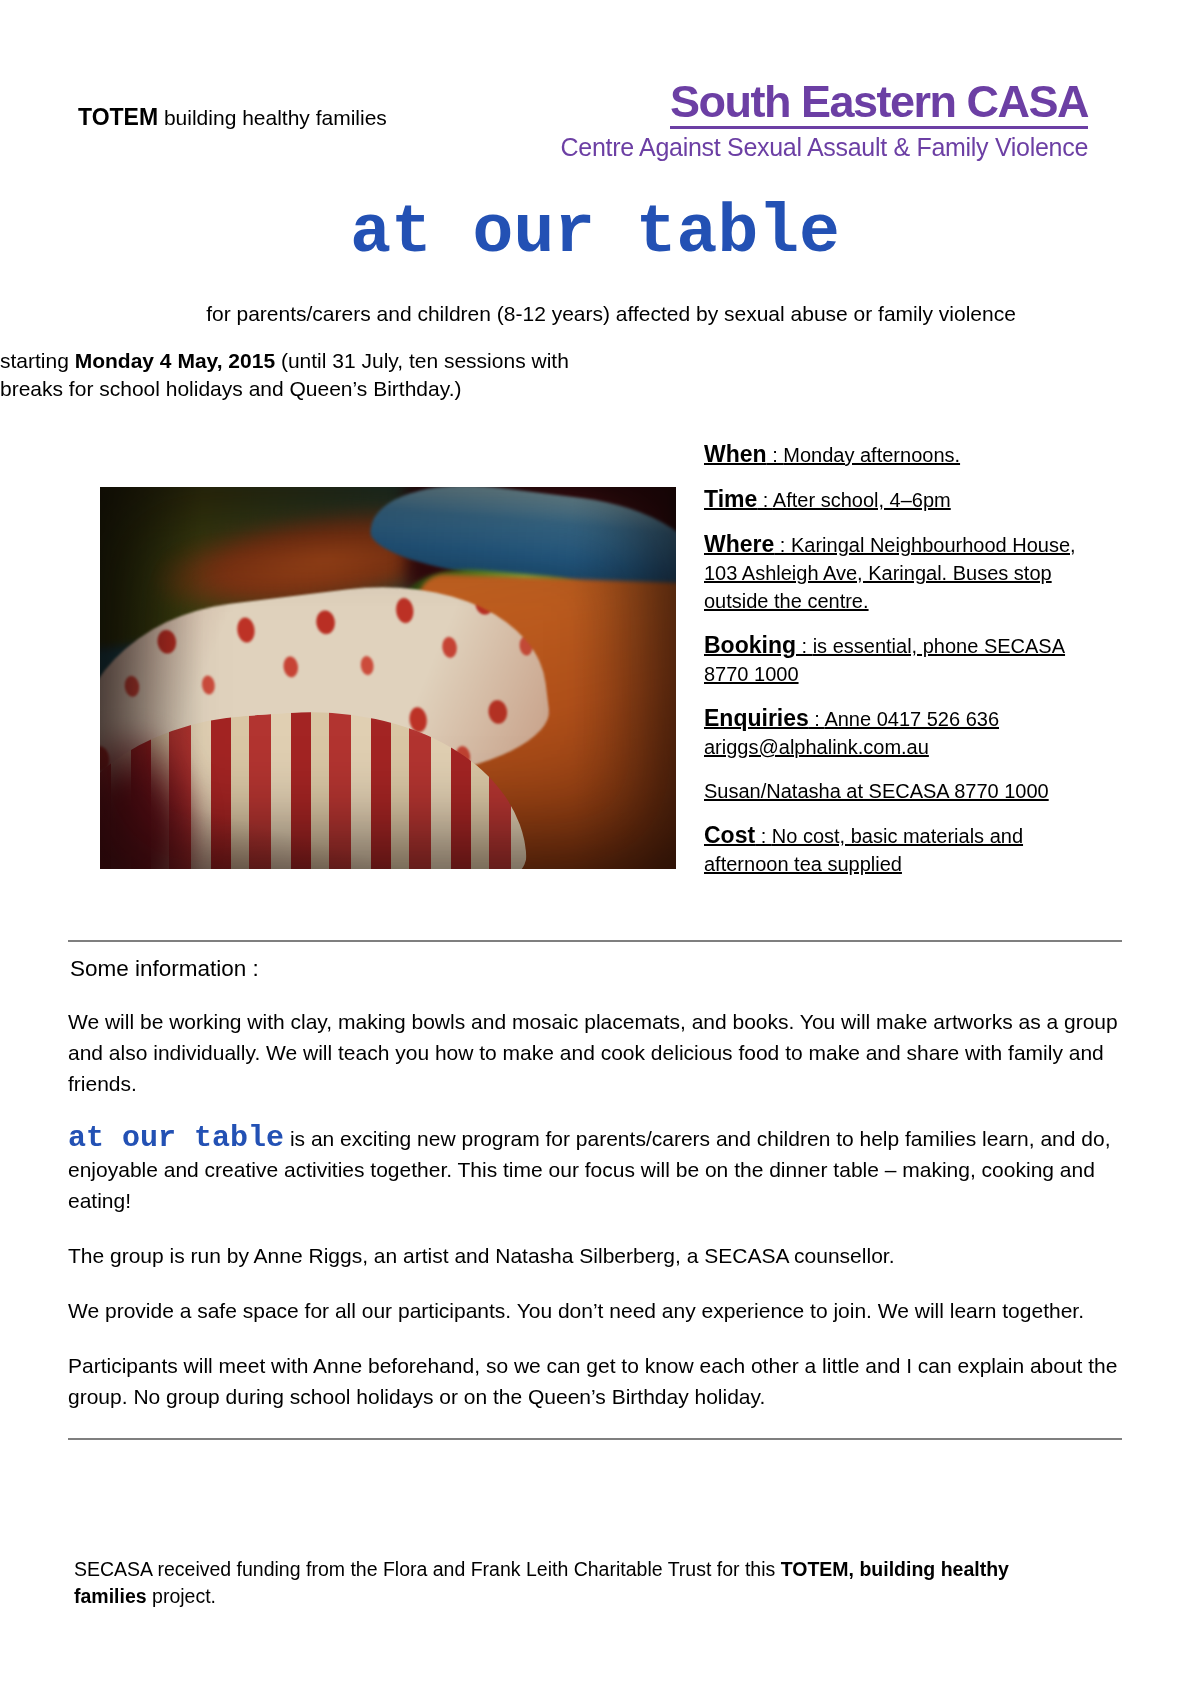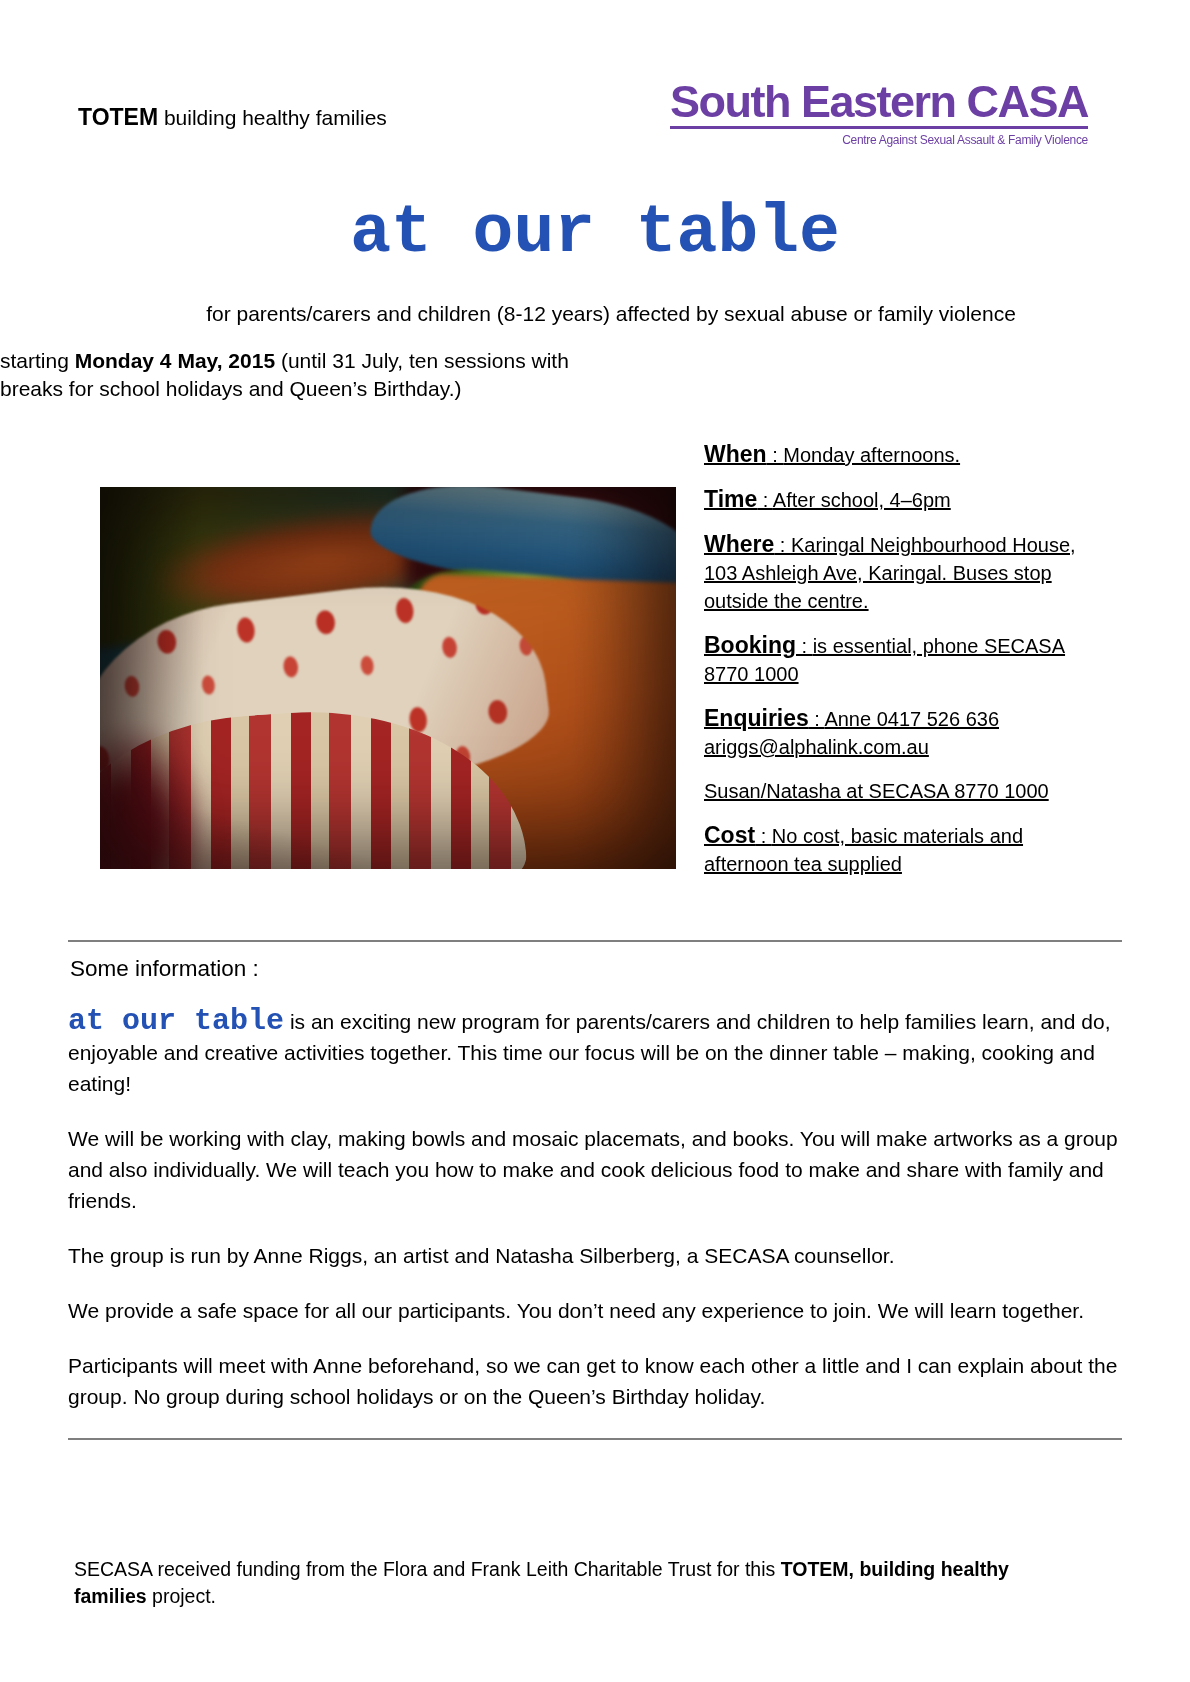--- a/index.html
+++ b/index.html
@@ -5,21 +5,21 @@
   html,body{margin:0;padding:0;background:#ffffff;}
   .page{
     position:relative;width:1190px;height:1682px;background:#ffffff;
     font-family:"Liberation Sans",sans-serif;color:#000;overflow:hidden;margin:16px auto;
   }
   
   .totem{position:absolute;left:78px;top:88px;font-size:21px;}
   .totem b{font-size:23px;}
   .logo{position:absolute;right:102px;top:62px;display:flex;flex-direction:column;align-items:flex-end;color:var(--logo-purple,#6c3fa4);}
   .logo-title{font-size:45px;font-weight:bold;letter-spacing:-1.5px;line-height:1.05;border-bottom:3px solid var(--logo-purple,#6c3fa4);padding-bottom:1px;}
-  .logo-sub{font-size:12px;letter-spacing:-0.3px;margin-top:4px;}
+  .logo-sub{font-size:25px;letter-spacing:-0.3px;margin-top:4px;}
   
   .title{position:absolute;left:0;top:178px;width:100%;text-align:center;
     font-family:"Liberation Mono",monospace;font-weight:bold;font-size:68px;line-height:1.15;
     color:var(--title-blue,#2351b4);}
   .audience{position:absolute;left:16px;top:286px;width:100%;text-align:center;font-size:21px;}
   .starting{position:absolute;left:0;top:331px;width:100%;text-align:left;font-size:21px;line-height:28px;}
   
   .photo{position:absolute;left:100px;top:471px;width:576px;height:382px;overflow:hidden;
     background:linear-gradient(100deg,#1c0f08,#2b1208 45%,#170b06);}
   .ph{position:absolute;}
@@ -102,22 +102,22 @@
     <p class="detail"><b>Where</b><span> : </span><span>Karingal Neighbourhood House, 103 Ashleigh Ave, Karingal. Buses stop outside the centre.</span></p>
     <p class="detail"><b>Booking</b><span> : </span><span>is essential, phone SECASA 8770 1000</span></p>
     <p class="detail"><b>Enquiries</b><span> : </span><span>Anne 0417 526 636</span><br><span>ariggs@alphalink.com.au</span></p>
     <p class="detail"><span>Susan/Natasha at SECASA 8770 1000</span></p>
     <p class="detail"><b>Cost</b><span> : </span><span>No cost, basic materials and afternoon tea supplied</span></p>
   </div>
 
   <div class="info">
     <hr class="rule">
     <div class="info-heading">Some information :</div>
+    <p>We will be working with clay, making bowls and mosaic placemats, and books. You will make artworks as a group and also individually. We will teach you how to make and cook delicious food to make and share with family and friends.</p>
     <p><span class="inline-title">at our table</span><span> is an exciting new program for parents/carers and children to help families learn, and do, enjoyable and creative activities together. This time our focus will be on the dinner table – making, cooking and eating!</span></p>
-    <p>We will be working with clay, making bowls and mosaic placemats, and books. You will make artworks as a group and also individually. We will teach you how to make and cook delicious food to make and share with family and friends.</p>
     <p>The group is run by Anne Riggs, an artist and Natasha Silberberg, a SECASA counsellor.</p>
     <p>We provide a safe space for all our participants. You don’t need any experience to join. We will learn together.</p>
     <p>Participants will meet with Anne beforehand, so we can get to know each other a little and I can explain about the group. No group during school holidays or on the Queen’s Birthday holiday.</p>
     <hr class="rule rule2">
   </div>
 
   <div class="footer"><span>SECASA received funding from the Flora and Frank Leith Charitable Trust for this </span><b>TOTEM, building healthy families</b><span> project.</span></div>
 
 </div>
 

